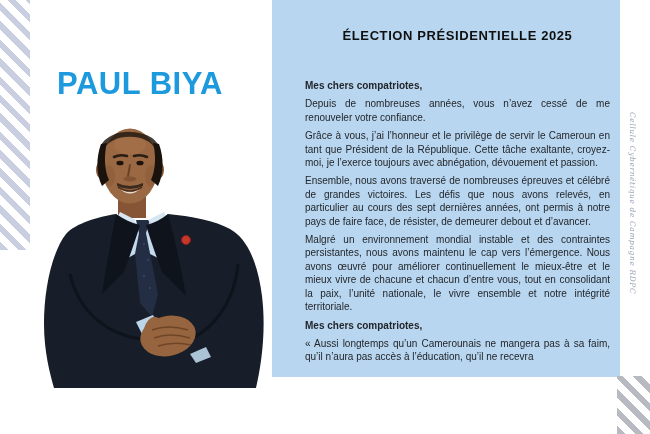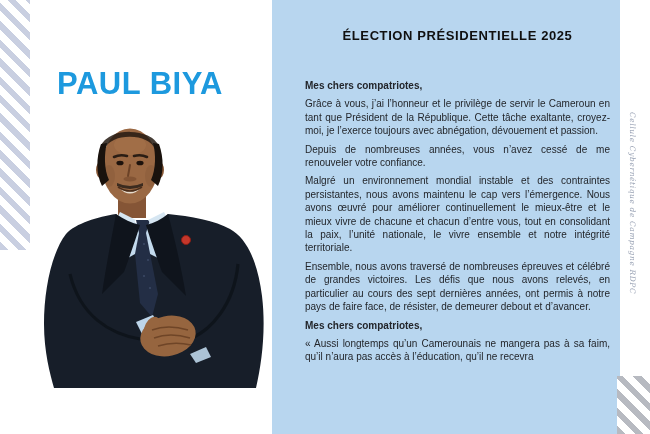--- a/index.html
+++ b/index.html
@@ -24,21 +24,21 @@
   }
   .photo{position:absolute;left:40px;top:108px;width:230px;height:264px;}
   .caption-block{position:absolute;left:0;top:366px;width:290px;text-align:center;}
   .caption-rule{width:205px;height:5px;background:#0b0b0b;margin:0 auto 8px auto;}
   .caption-text{
     font-size:17.5px;font-weight:bold;color:#0d0d0d;letter-spacing:1.5px;
     transform:scaleX(.96);transform-origin:center;
   }
   
   .right-panel{
-    position:absolute;left:272px;top:0;width:348px;height:434px;
+    position:absolute;left:272px;top:0;width:348px;height:377px;
     background:#b8d6ef;box-sizing:border-box;
     padding:28px 10px 0 33px;overflow:hidden;
   }
   .panel-header{
     text-align:center;font-size:13px;font-weight:bold;color:#101010;
     letter-spacing:.6px;margin:0 0 36px 0;
   }
   .para{
     margin:0 0 5px 0;font-size:10px;line-height:13.4px;color:#23262b;
     text-align:justify;
@@ -124,24 +124,24 @@
       <path d="M150 230 L166 223 L171 233 L156 239 Z" fill="#bdd5e9" opacity=".9"></path>
     </svg>
 
   </div>
 
   <div class="right-panel">
     <h1 class="panel-header">ÉLECTION PRÉSIDENTIELLE 2025</h1>
     <div>
 
     <p class="para bold">Mes chers compatriotes,</p>
+        <p class="para">Depuis de nombreuses années, vous n’avez cessé de me renouveler votre confiance.</p>
         <p class="para">Grâce à vous, j’ai l’honneur et le privilège de servir le Cameroun en tant que Président de la République. Cette tâche exaltante, croyez-moi, je l’exerce toujours avec abnégation, dévouement et passion.</p>
-        <p class="para">Depuis de nombreuses années, vous n’avez cessé de me renouveler votre confiance.</p>
+        <p class="para">Ensemble, nous avons traversé de nombreuses épreuves et célébré de grandes victoires. Les défis que nous avons relevés, en particulier au cours des sept dernières années, ont permis à notre pays de faire face, de résister, de demeurer debout et d’avancer.</p>
         <p class="para">Malgré un environnement mondial instable et des contraintes persistantes, nous avons maintenu le cap vers l’émergence. Nous avons œuvré pour améliorer continuellement le mieux-être et le mieux vivre de chacune et chacun d’entre vous, tout en consolidant la paix, l’unité nationale, le vivre ensemble et notre intégrité territoriale.</p>
-        <p class="para">Ensemble, nous avons traversé de nombreuses épreuves et célébré de grandes victoires. Les défis que nous avons relevés, en particulier au cours des sept dernières années, ont permis à notre pays de faire face, de résister, de demeurer debout et d’avancer.</p>
         <p class="para bold">Mes chers compatriotes,</p>
         <p class="para">« Aussi longtemps qu’un Camerounais ne mangera pas à sa faim, qu’il n’aura pas accès à l’éducation, qu’il ne recevra</p>
       </div>
   </div>
 
   <div class="side-credit">Cellule Cybernétique de Campagne RDPC</div>
 
   <div class="stripes-bottom-right"></div>
 
 </div>

